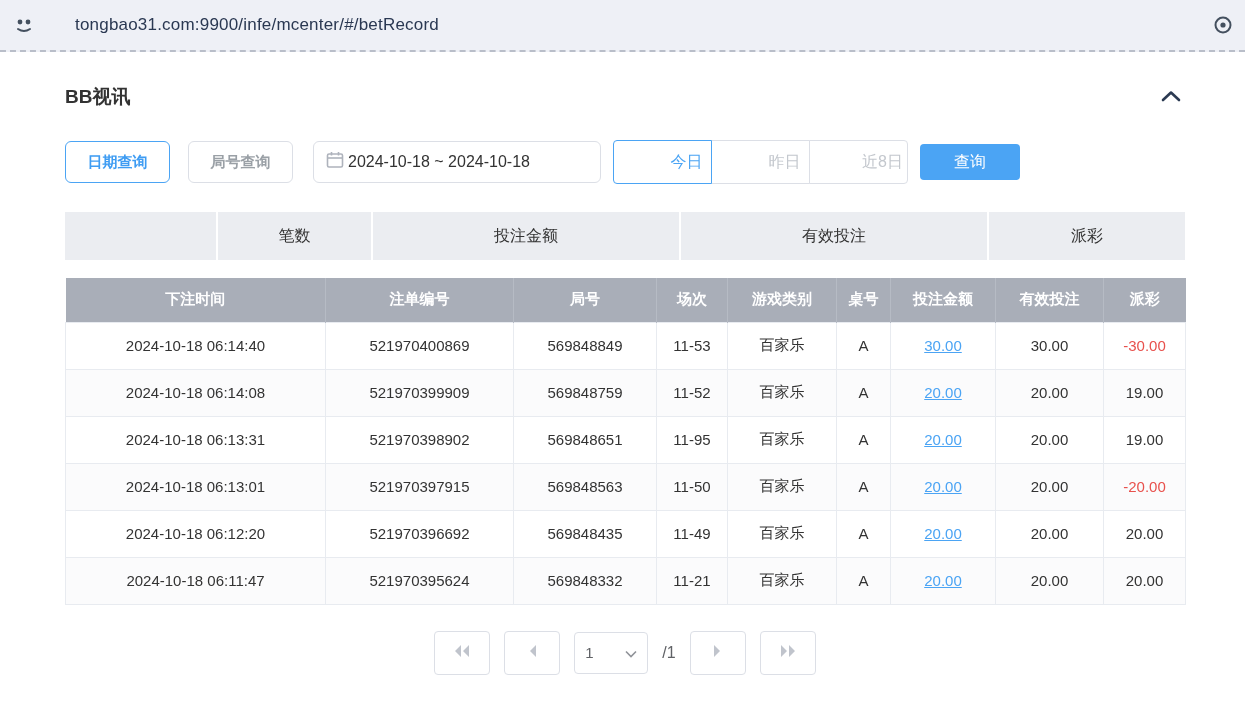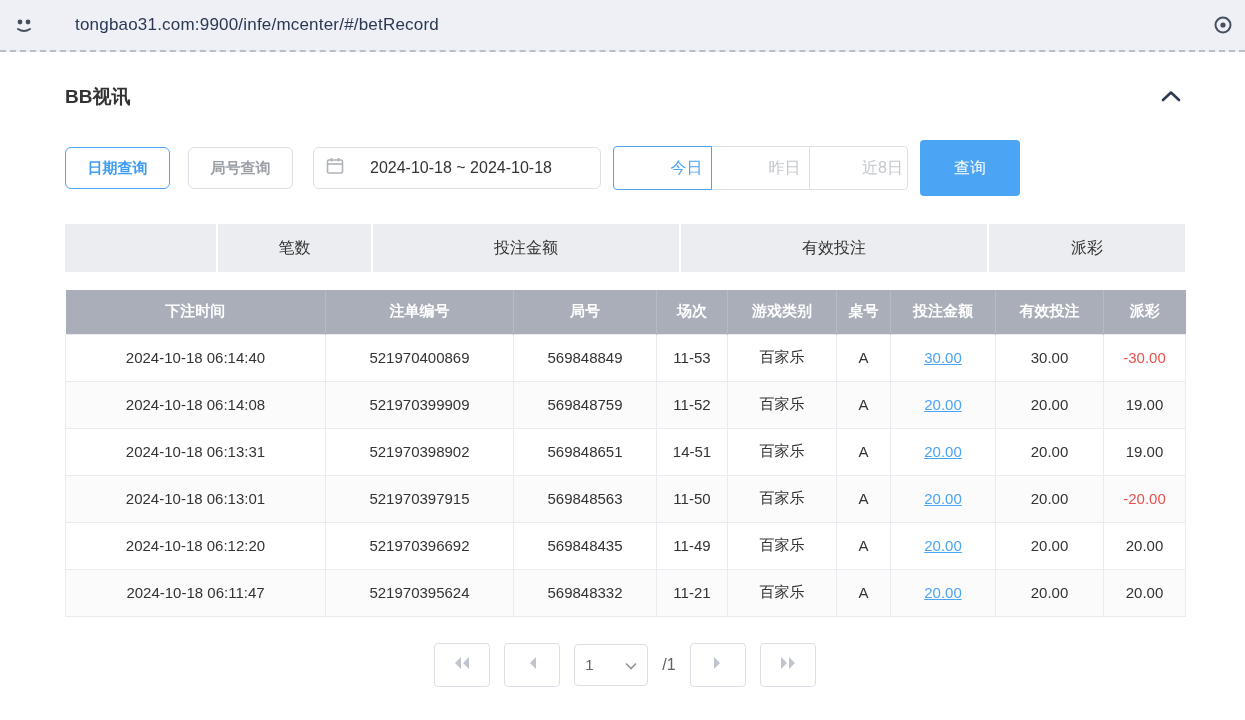--- a/index.html
+++ b/index.html
@@ -20,30 +20,30 @@
   .section-title { font-size:19px; font-weight:bold; color:#333; }
   .collapse-btn { background:none; border:none; cursor:pointer; padding:4px; }
 
   
   .filter-row { display:flex; align-items:center; margin-top:30px; }
   .btn { height:42px; border-radius:6px; background:#fff; font-size:15px;
     cursor:pointer; font-family:inherit;font-weight:bold; }
   .btn-tab-active { width:105px; border:1px solid #4ba4f4; color:#3e9cf3; font-weight:bold; }
   .btn-tab { width:105px; border:1px solid #dcdfe6; color:#9aa0a6; margin-left:18px; }
   .date-input { margin-left:20px; width:288px; height:42px; border:1px solid #dcdfe6;
-    border-radius:6px; display:flex; align-items:center; padding:0 12px; gap:26px;
+    border-radius:6px; display:flex; align-items:center; padding:0 12px; gap:4px;
     cursor:pointer; background:#fff; }
   .date-input .date-text { font-size:16px; color:#333; }
   .quick-group { display:flex; margin-left:12px; }
   .quick-group .qbtn { width:99px; height:44px; background:#fff; border:1px solid #dcdfe6;
     font-size:16px; color:#c3c7cd; cursor:pointer; margin-left:-1px; font-family:inherit;padding-left:48px; }
   .quick-group .qbtn:first-child { border-radius:4px 0 0 4px; margin-left:0; }
   .quick-group .qbtn:last-child { border-radius:0 4px 4px 0; }
   .quick-group .qbtn.active { border-color:#4ba4f4; color:#4ba4f4; position:relative; z-index:1; }
-  .search-btn { margin-left:12px; width:100px; height:56px; background:#4ba4f4; color:#fff;
+  .search-btn { margin-left:12px; width:100px; height:36px; background:#4ba4f4; color:#fff;
     border:none; border-radius:4px; font-size:16px; cursor:pointer; font-family:inherit; }
 
   
   table { border-collapse:collapse; }
   .summary-table { margin-top:28px; width:1120px; table-layout:fixed; }
   .summary-table th { background:#ebedf1; height:48px; font-size:16px; font-weight:normal;
     color:#333; border-right:2px solid #fff; }
   .summary-table th:last-child { border-right:none; }
   .summary-table td { height:48px; text-align:center; font-size:16px;
     border:1px solid #e6e9ef; background:#fff; }
@@ -193,21 +193,21 @@
       <td>百家乐</td>
       <td>A</td>
       <td><a class="bet-link">20.00</a></td>
       <td>20.00</td>
       <td class="payout" data-tone="positive">19.00</td>
     </tr>
     <tr>
       <td>2024-10-18 06:13:31</td>
       <td>521970398902</td>
       <td>569848651</td>
-      <td>14-51</td>
+      <td>11-95</td>
       <td>百家乐</td>
       <td>A</td>
       <td><a class="bet-link">20.00</a></td>
       <td>20.00</td>
       <td class="payout" data-tone="positive">19.00</td>
     </tr>
     <tr>
       <td>2024-10-18 06:13:01</td>
       <td>521970397915</td>
       <td>569848563</td>

